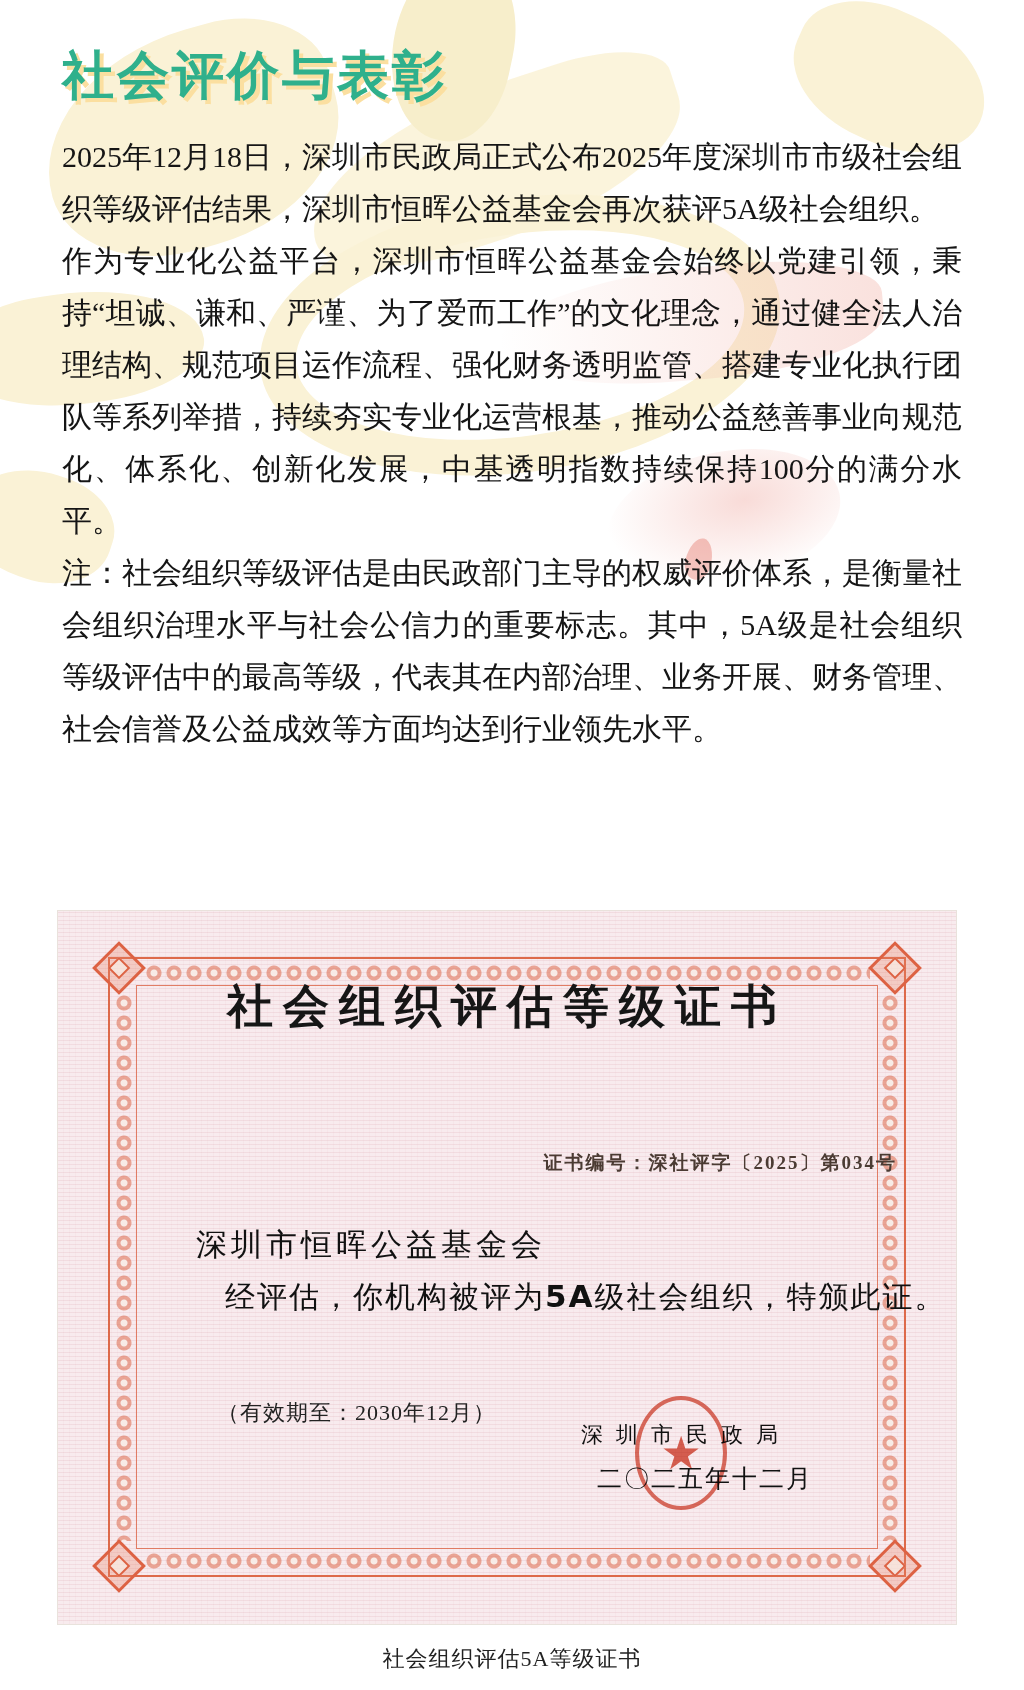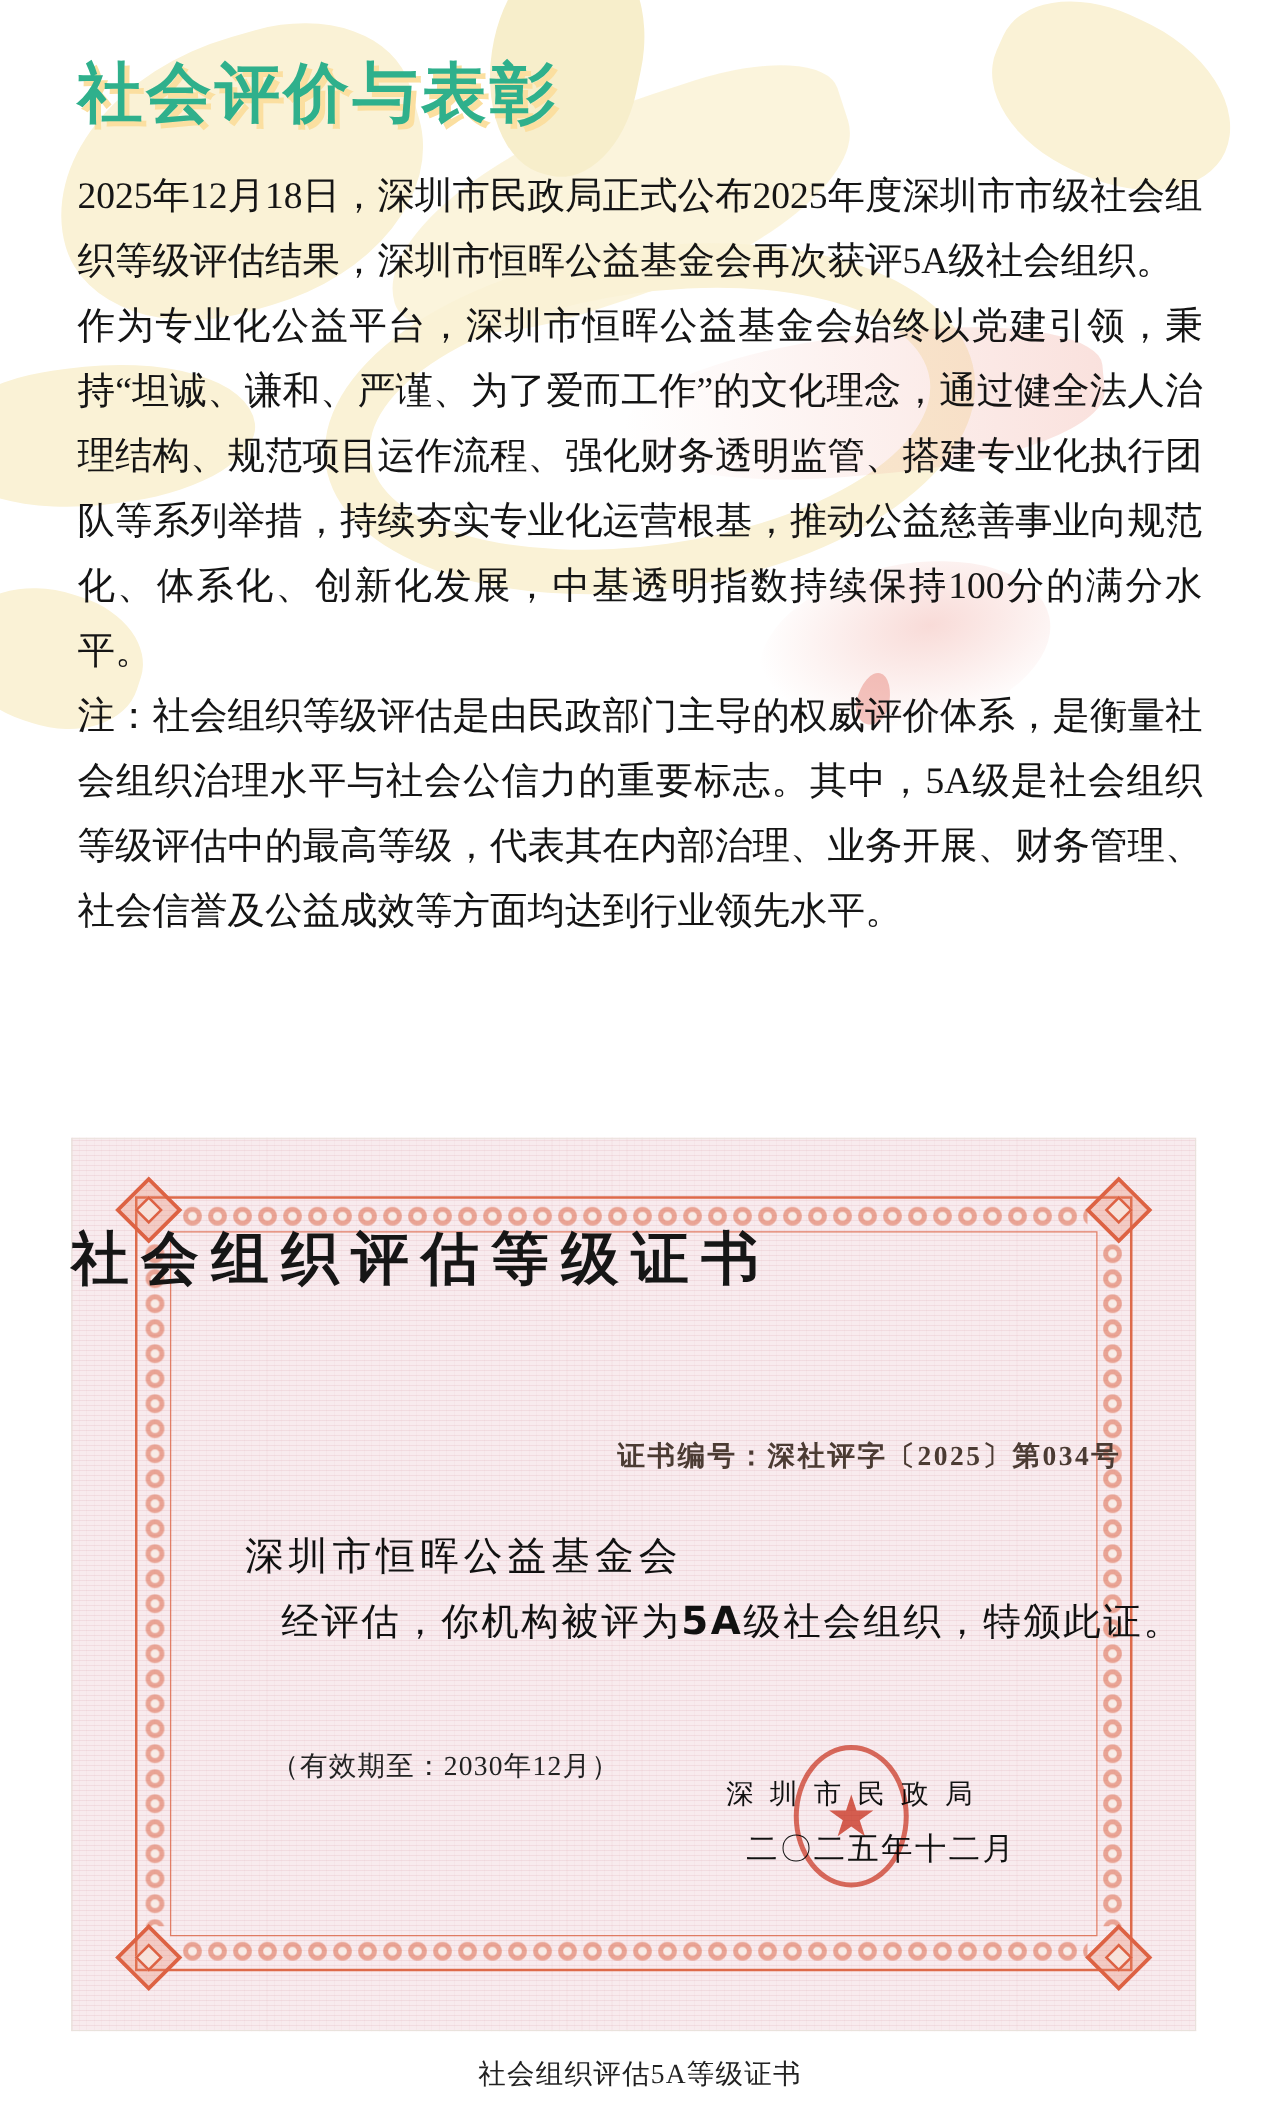--- a/index.html
+++ b/index.html
@@ -44,24 +44,24 @@
   .band-top{left:34px;right:34px;top:4px;height:20px;}
   .band-bottom{left:34px;right:34px;bottom:4px;height:20px;}
   .band-left{top:34px;bottom:34px;left:4px;width:20px;background-repeat:repeat-y;}
   .band-right{top:34px;bottom:34px;right:4px;width:20px;background-repeat:repeat-y;}
   .corner{position:absolute;width:46px;height:46px;}
   .corner .dm1{position:absolute;inset:4px;transform:rotate(45deg);border:3px solid #dd6243;background:rgba(232,130,100,.30);}
   .corner .dm2{position:absolute;inset:15px;transform:rotate(45deg);border:2px solid #dd6243;background:rgba(248,236,230,.7);}
   .corner-tl{left:-14px;top:-14px;} .corner-tr{right:-14px;top:-14px;}
   .corner-bl{left:-14px;bottom:-14px;} .corner-br{right:-14px;bottom:-14px;}
 
-  .cert-title{position:absolute;left:0;right:0;top:66px;
+  .cert-title{position:absolute;left:0;right:0;top:66px;text-align:center;
               font-family:"DejaVu Sans",sans-serif;font-weight:bold;font-size:46px;
               letter-spacing:10px;color:#161616;}
-  .cert-number{position:absolute;right:60px;top:240px;font-size:22px;letter-spacing:2px;
+  .cert-number{position:absolute;right:60px;top:240px;font-size:19px;letter-spacing:2px;
                color:#4b3b33;font-weight:600;}
   .cert-org{position:absolute;left:139px;top:314px;font-size:31px;letter-spacing:4px;color:#111;}
   .cert-body{position:absolute;left:168px;top:367px;font-size:30px;letter-spacing:2px;color:#111;}
   .cert-body .grade{font-family:"DejaVu Sans",sans-serif;font-weight:bold;font-size:31px;}
   .cert-validity{position:absolute;left:160px;top:488px;font-size:22px;letter-spacing:1px;color:#222;}
   .cert-issuer{position:absolute;left:524px;top:510px;font-size:22px;letter-spacing:13px;color:#111;white-space:nowrap;}
   .cert-date{position:absolute;left:540px;top:552px;font-size:25px;letter-spacing:2px;color:#111;white-space:nowrap;}
   .cert-seal{position:absolute;left:578px;top:486px;width:84px;height:106px;
              border:4px solid rgba(208,58,36,.72);border-radius:50%;
              display:flex;align-items:center;justify-content:center;mix-blend-mode:multiply;}

